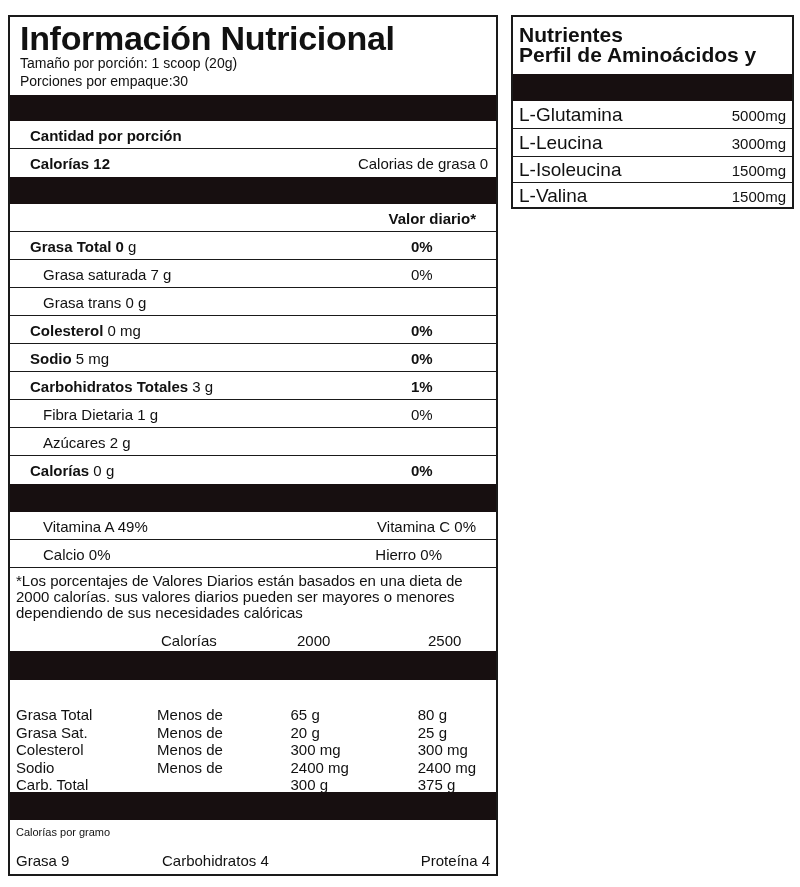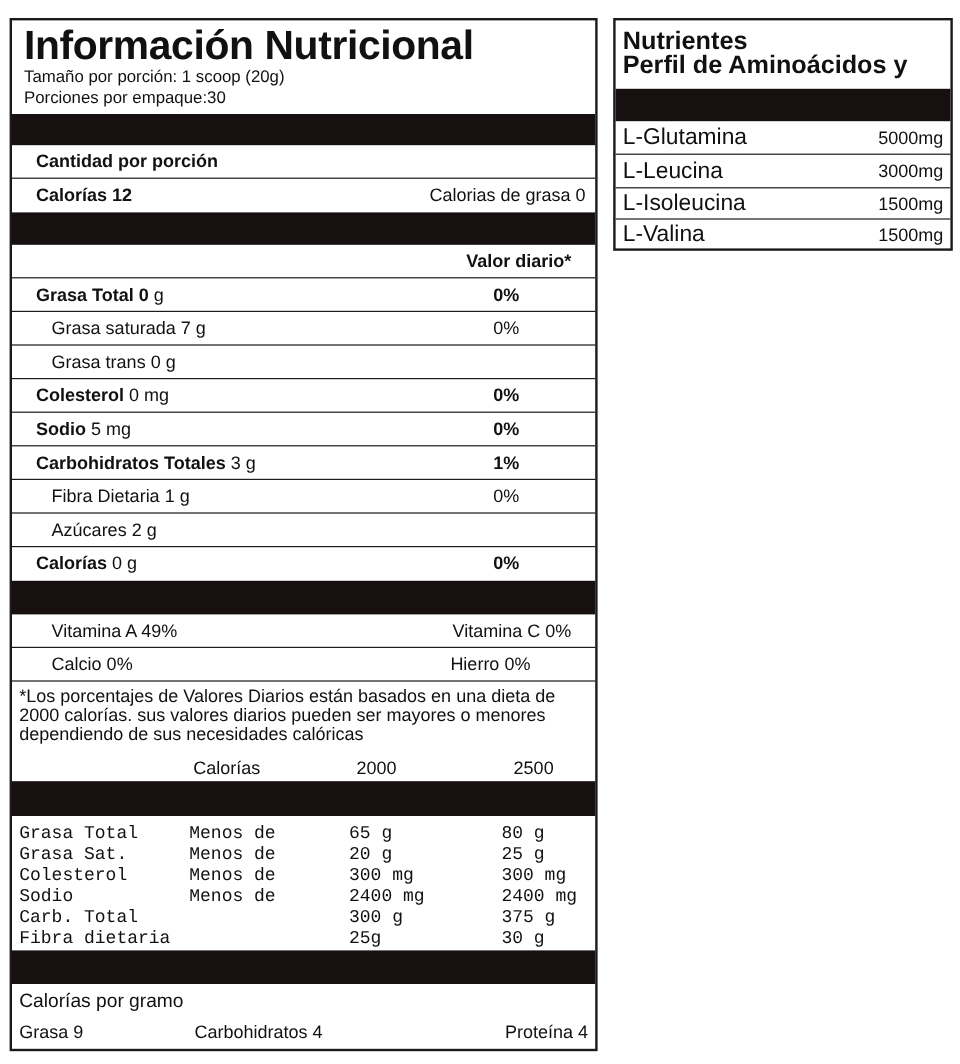--- a/index.html
+++ b/index.html
@@ -13,21 +13,21 @@
   .row .r { position:absolute; top:50%; transform:translateY(-50%); font-size:15px; white-space:nowrap; }
   b, .bold { font-weight:bold; }
   .title { position:absolute; left:10px; top:2px; font-size:34px; font-weight:bold; letter-spacing:-0.3px; }
   .sub { position:absolute; left:10px; font-size:14px; }
   .ptitle { position:absolute; left:6px; top:8px; font-size:21px; font-weight:bold; line-height:20px; }
   .arow { position:absolute; left:0; right:0; box-sizing:border-box; border-top:1.5px solid #1a1a1a; }
   .arow .n { position:absolute; left:6px; top:50%; transform:translateY(-50%); font-size:19px; }
   .arow .v { position:absolute; right:6px; top:50%; transform:translateY(-48%); font-size:15px; }
   .foot { position:absolute; left:6px; right:6px; font-size:15px; line-height:16px; }
   .dv td { padding:0; font-size:15px; line-height:17.5px; vertical-align:top; }
-  table.dv { position:absolute; left:6px; top:669px; border-collapse:collapse;font-family:Liberation Mono, monospace; }
+  table.dv { position:absolute; left:6px; top:689px; border-collapse:collapse; }
 </style>
 </head>
 <body>
 
 <div class="panel" id="main">
   <div class="title">Información Nutricional</div>
   <div class="sub" style="top:38px;">Tamaño por porción: 1 scoop (20g)</div>
   <div class="sub" style="top:56px;"><span>Porciones por empaque:</span><span>30</span></div>
 
   <div class="bar" style="position:absolute;left:0;right:0;top:78px;height:26px;"></div>
@@ -142,21 +142,21 @@
           <td style="width: 144px;">Fibra dietaria</td>
           <td style="width: 137px;"></td>
           <td style="width: 131px;">25g</td>
           <td style="width: 80px;">30 g</td>
         </tr>
       </tbody>
   </table>
 
   <div class="bar" style="position:absolute;left:0;right:0;top:775px;height:28px;"></div>
 
-  <span style="position:absolute;left:6px;top:809px;font-size:16px;">Calorías por gramo</span>
+  <span style="position:absolute;left:6px;top:809px;font-size:11px;">Calorías por gramo</span>
   <span style="position:absolute;left:6px;top:835px;font-size:15px;">Grasa 9</span>
   <span style="position:absolute;left:152px;top:835px;font-size:15px;">Carbohidratos 4</span>
   <span style="position:absolute;right:6px;top:835px;font-size:15px;">Proteína 4</span>
 </div>
 
 <div class="panel" id="amino">
   <div class="ptitle">
     <div>Nutrientes</div>
     <div>Perfil de Aminoácidos y</div>
   </div>

